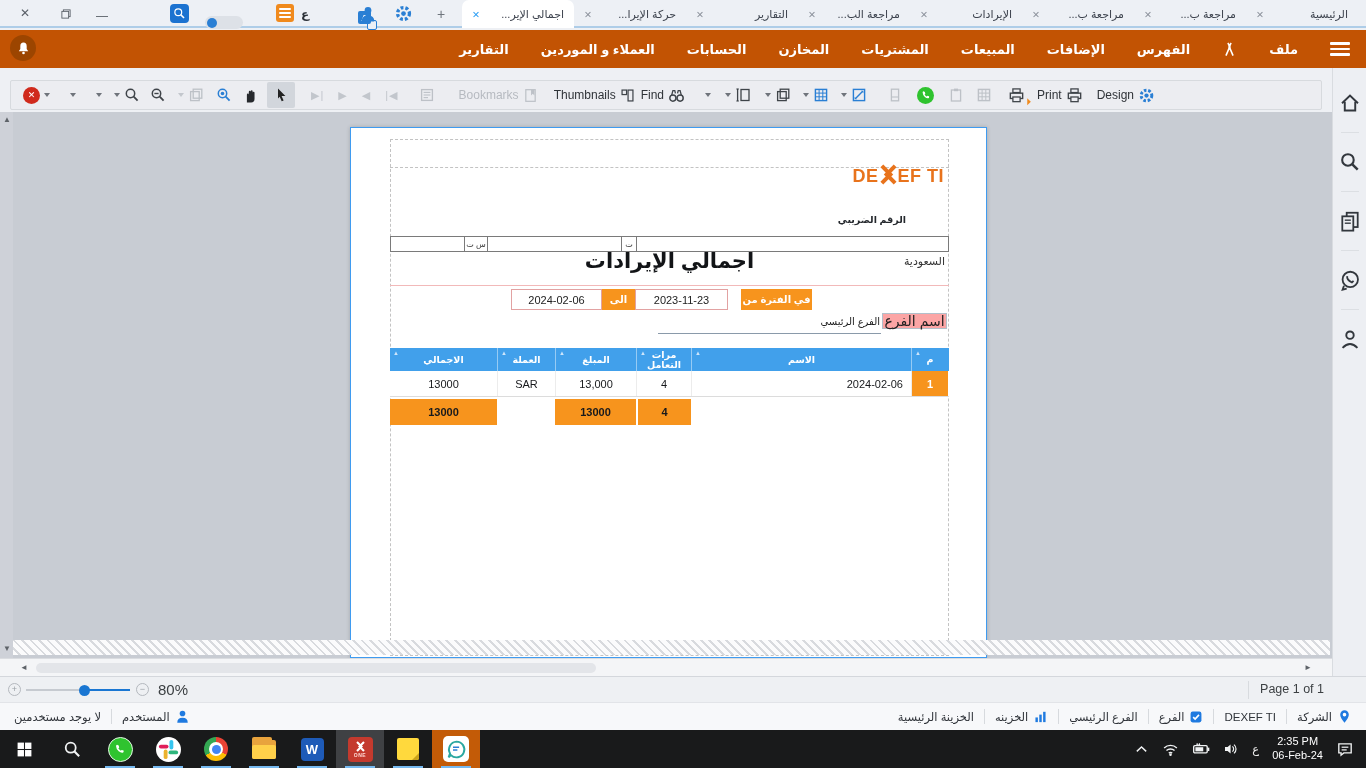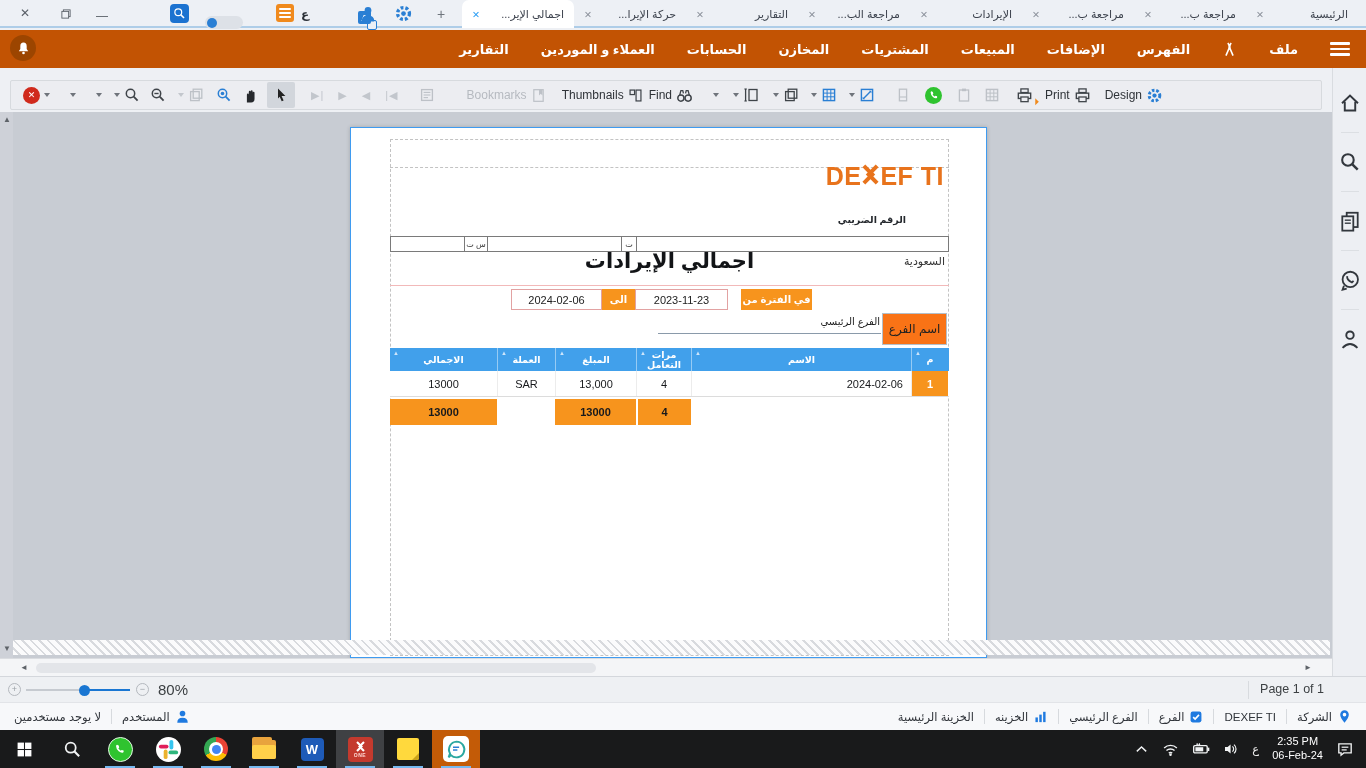--- a/index.html
+++ b/index.html
@@ -62,31 +62,31 @@
 .vtrack{position:absolute;left:0;top:0;width:13px;height:546px;background:#ced1d8}
 .scrgl{position:absolute;font-size:8px;color:#5e6369;line-height:1}
 .hatch{position:absolute;left:13px;top:528px;width:1317px;height:15px;background:repeating-linear-gradient(45deg,#fbfbfc 0 4px,#d8dade 4px 6px)}
 .hscroll{position:absolute;left:0;top:546px;width:1332px;height:18px;background:#f4f5f7;border-top:1px solid #dadce0}
 .hthumb{position:absolute;left:36px;top:4px;width:560px;height:10px;background:#e3e5e9;border-radius:5px}
 
 
 .page{position:absolute;left:350px;top:15px;width:637px;height:531px;background:#fff;border:1px solid #3f9bf0;box-shadow:0 0 4px rgba(0,0,0,.18)}
 .grect{position:absolute;left:39px;top:11px;width:559px;height:517px;border:1px dashed #c3c3c3}
 .gline{position:absolute;left:39px;top:39px;width:559px;border-top:1px dashed #c3c3c3}
-.logo{position:absolute;right:42px;top:36px;display:flex;align-items:flex-start;color:#e8731c;font-size:25px;font-weight:bold;letter-spacing:.5px;line-height:1}
+.logo{position:absolute;right:42px;top:36px;display:flex;align-items:flex-end;color:#e8731c;font-size:18px;font-weight:bold;letter-spacing:.5px;line-height:1}
 .taxlbl{position:absolute;right:80px;top:86px;font-size:9.5px;font-weight:bold;color:#24282d;direction:rtl}
 .band{position:absolute;left:39px;top:108px;width:559px;height:16px;border:1px solid #7a7a7a;background:#fff}
 .band .country{position:absolute;right:3px;top:18px;font-size:11px;color:#333;direction:rtl}
 .bcell{position:absolute;top:0;height:100%;border-left:1px solid #7a7a7a;border-right:1px solid #7a7a7a;font-size:8px;color:#333;display:flex;align-items:center;justify-content:center;direction:rtl}
 .rtitle{position:absolute;left:39px;top:121px;width:559px;text-align:center;font-size:21px;font-weight:bold;color:#121417;direction:rtl}
 .pinkline{position:absolute;left:39px;top:157px;width:559px;border-top:1px solid #f2b9b9}
 .dbox{position:absolute;top:161px;height:21px;display:flex;align-items:center;justify-content:center;font-size:11px}
 .dbox.white{background:#fff;border:1px solid #e2a2a2;color:#222}
 .dbox.orange{background:#f7941d;color:#fff;font-size:10px;font-weight:bold;direction:rtl}
-.brlbl{position:absolute;left:531px;top:185px;width:65px;height:32px;border:1px solid #b3bfca;background:#f97316;display:flex;align-items:center;justify-content:center;font-size:12px;color:#222;direction:rtl}
+.brlbl{position:absolute;left:531px;top:185px;width:65px;height:16px;border:1px solid #b3bfca;background:#fca5a5;display:flex;align-items:center;justify-content:center;font-size:14px;color:#222;direction:rtl}
 .brval{position:absolute;left:455px;top:188px;width:74px;text-align:right;font-size:10px;color:#222;direction:rtl}
 .brline{position:absolute;left:307px;top:205px;width:223px;border-bottom:1px solid #8a9aaa}
 
 
 .rtable{position:absolute;left:39px;top:220px;width:559px;font-size:11px}
 .trw{display:flex}
 .thead{height:23px;background:#41a0eb}
 .thead .tc{position:relative;display:flex;align-items:center;justify-content:center;color:#fff;font-size:9.5px;font-weight:bold;border-left:1px solid rgba(255,255,255,.45);text-align:center;line-height:1.05;direction:rtl}
 .thead .tc:first-child{border-left:none}
 .sort{position:absolute;left:3px;top:2px;font-size:6px;color:#cfe6fb}
@@ -469,21 +469,21 @@
         <span>▶|</span>
         <span>▶</span>
         <span>◀</span>
         <span>|◀</span>
       </span>
       <span class="tbtn" style="margin-left:20px">
           <svg class="ic c-gray" width="16" height="16">
             <use href="#i-doclist"></use>
           </svg>
         </span>
-      <span class="tbtn" style="margin-left:32px">
+      <span class="tbtn" style="margin-left:24px">
           <span class="tlabel gray">Bookmarks</span>
           <svg class="ic c-gray" width="15" height="15">
             <use href="#i-bookmarkpage"></use>
           </svg>
         </span>
       <span class="tbtn" style="margin-left:16px">
           <span class="tlabel">Thumbnails</span>
           <svg class="ic c-dark" width="15" height="15">
             <use href="#i-thumbs"></use>
           </svg>

